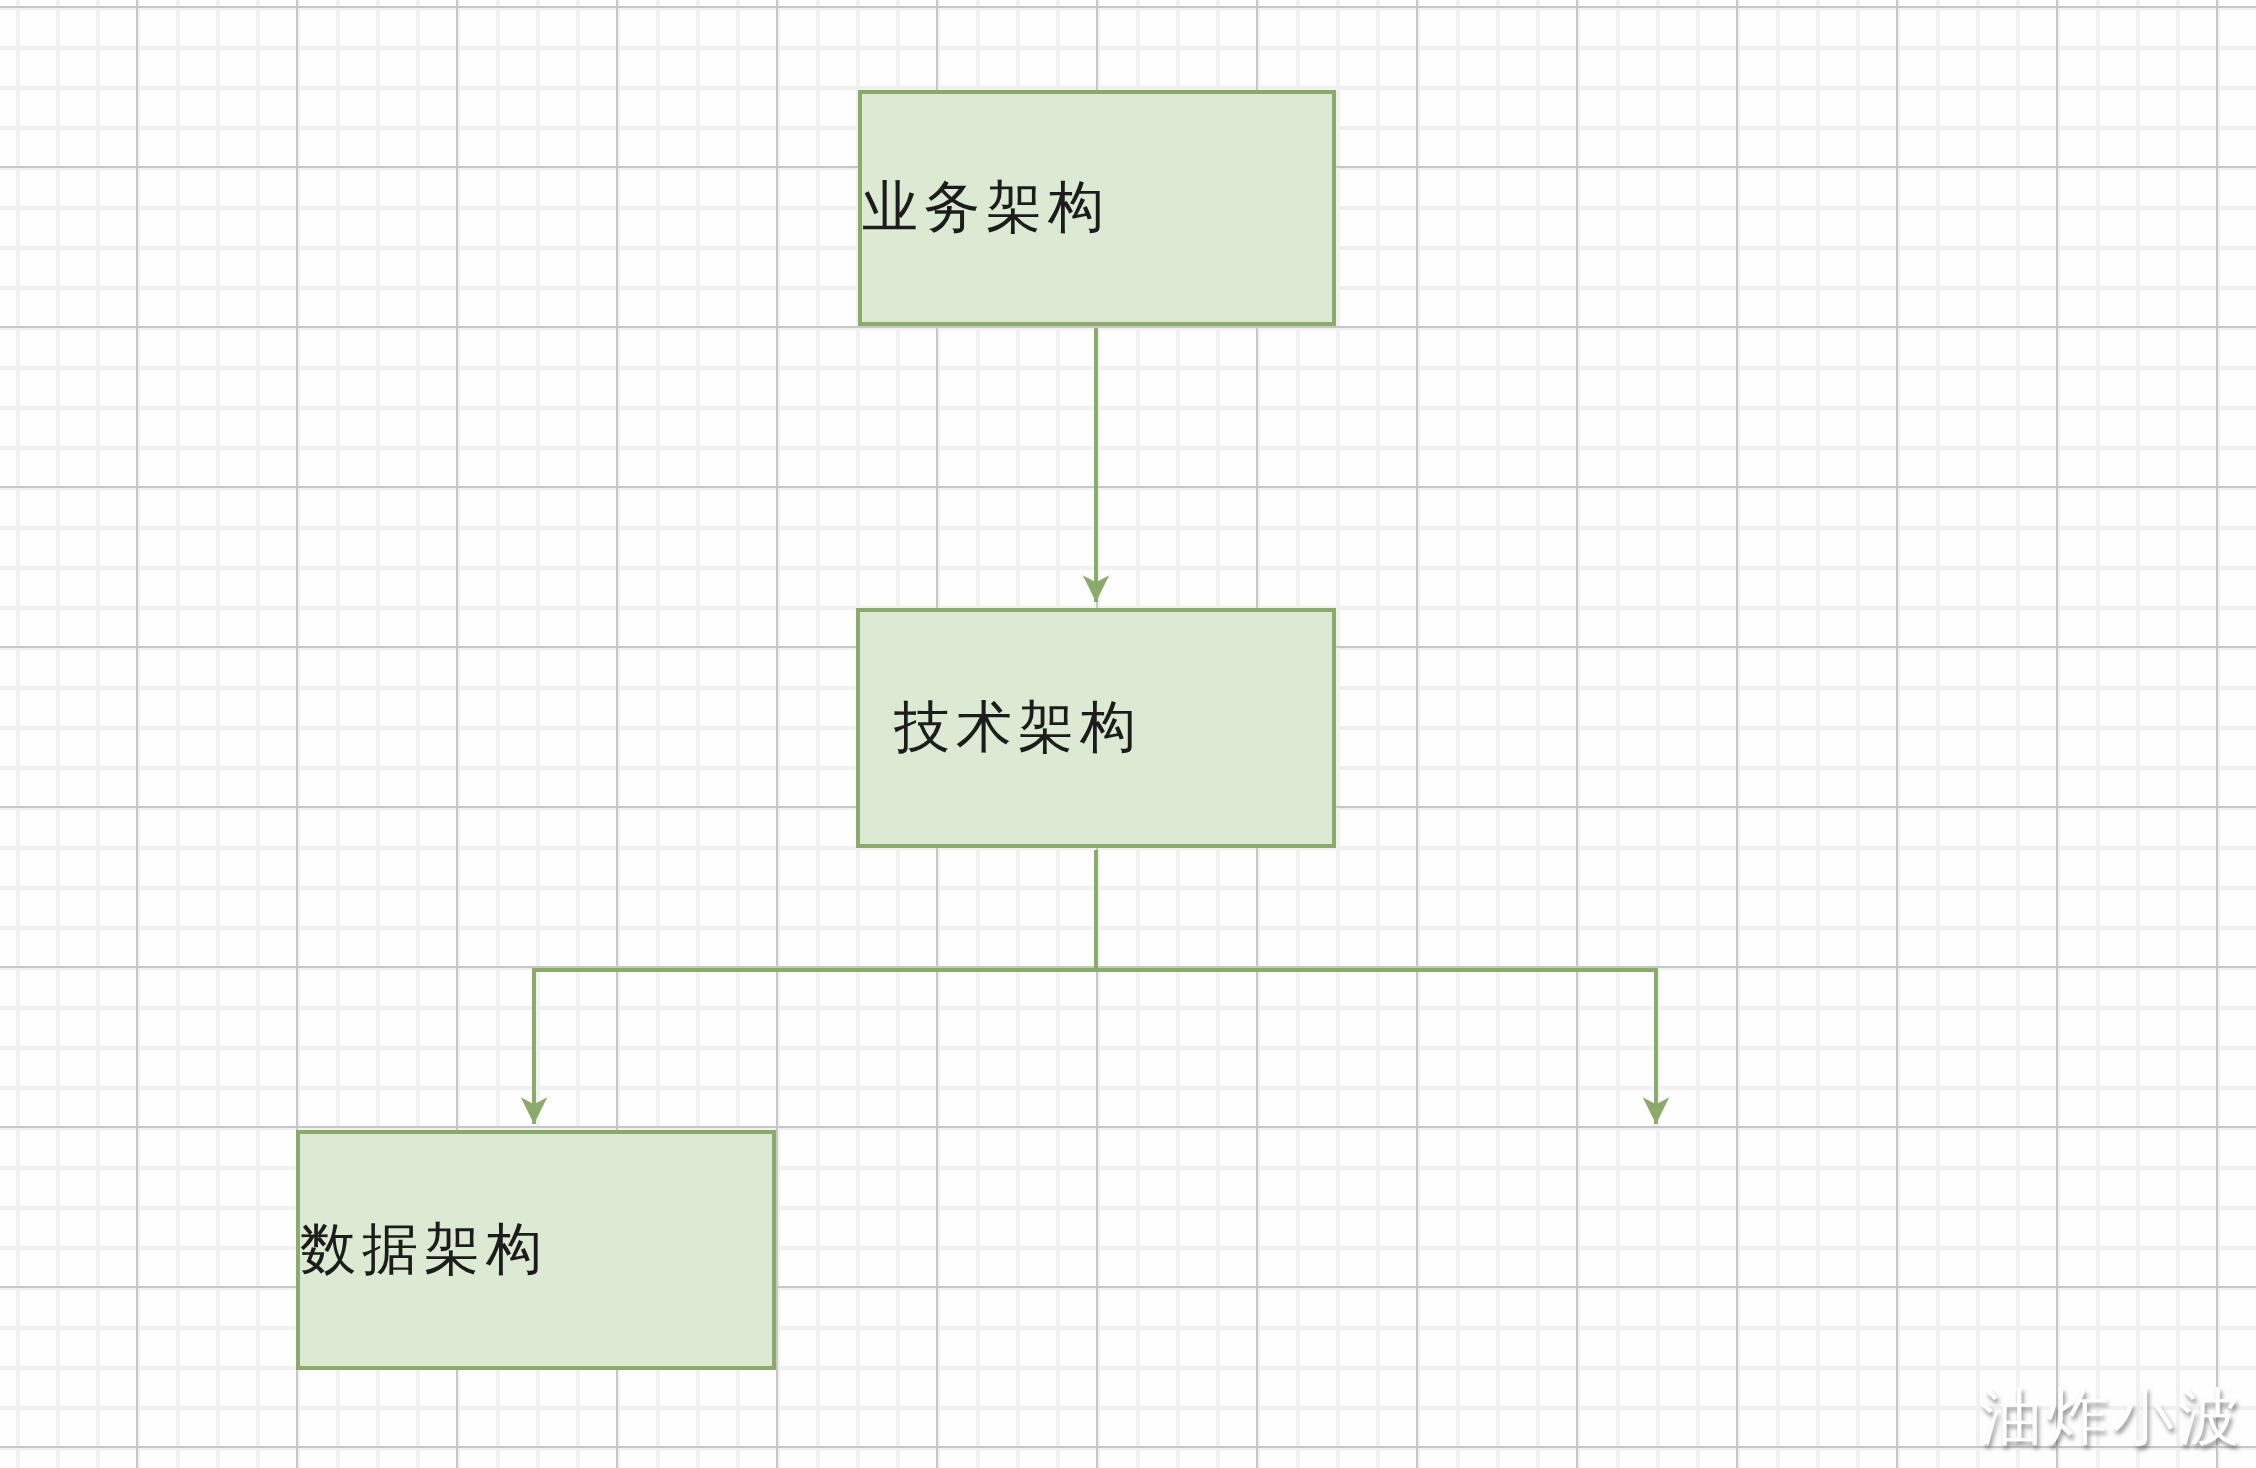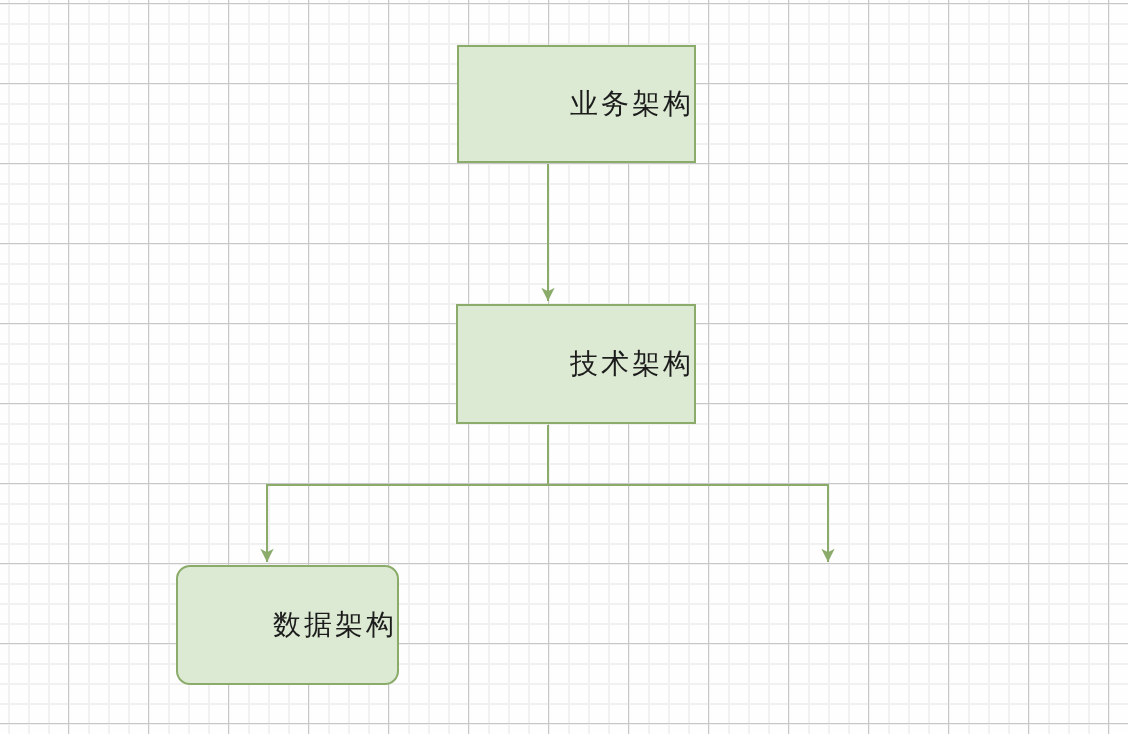--- a/index.html
+++ b/index.html
@@ -27,29 +27,28 @@
     width: 1128px;
     height: 734px;
   }
   .node {
     position: absolute;
     box-sizing: border-box;
     background: #dcead3;
     border: 2px solid #8aab69;
     display: flex;
     align-items: center;
-    justify-content: flex-end;
+    justify-content: flex-start;
     font-size: 28px;
     letter-spacing: 3px;
     color: #1c1c1c;
-    margin-left: 28px;
   }
   #node-business    { left: 429px; top: 45px;  width: 239px; height: 118px; }
-  #node-technology  { left: 428px; top: 304px; width: 240px; height: 120px; }
-  #node-data        { left: 148px; top: 565px; width: 223px; height: 120px; border-radius: 14px; }
+  #node-technology  { left: 428px; top: 304px; width: 240px; height: 120px; padding-left: 17px; }
+  #node-data        { left: 148px; top: 565px; width: 240px; height: 120px; }
   #node-application { left: 708px; top: 565px; width: 240px; height: 120px; }
   .watermark {
     position: absolute;
     right: 6px;
     bottom: 4px;
     font-family: "DejaVu Serif", serif;
     font-size: 31px;
     letter-spacing: 2px;
     color: #fdfdfd;
     text-shadow: 1px 2px 2px rgba(80, 80, 80, 0.6);
@@ -78,14 +77,15 @@
 
   <div class="node" id="node-technology">
     <span>技术架构</span>
   </div>
 
   <div class="node" id="node-data">
     <span>数据架构</span>
   </div>
 
 
+  <div class="watermark">油炸小波</div>
 
 </div>
 
 </body></html>

